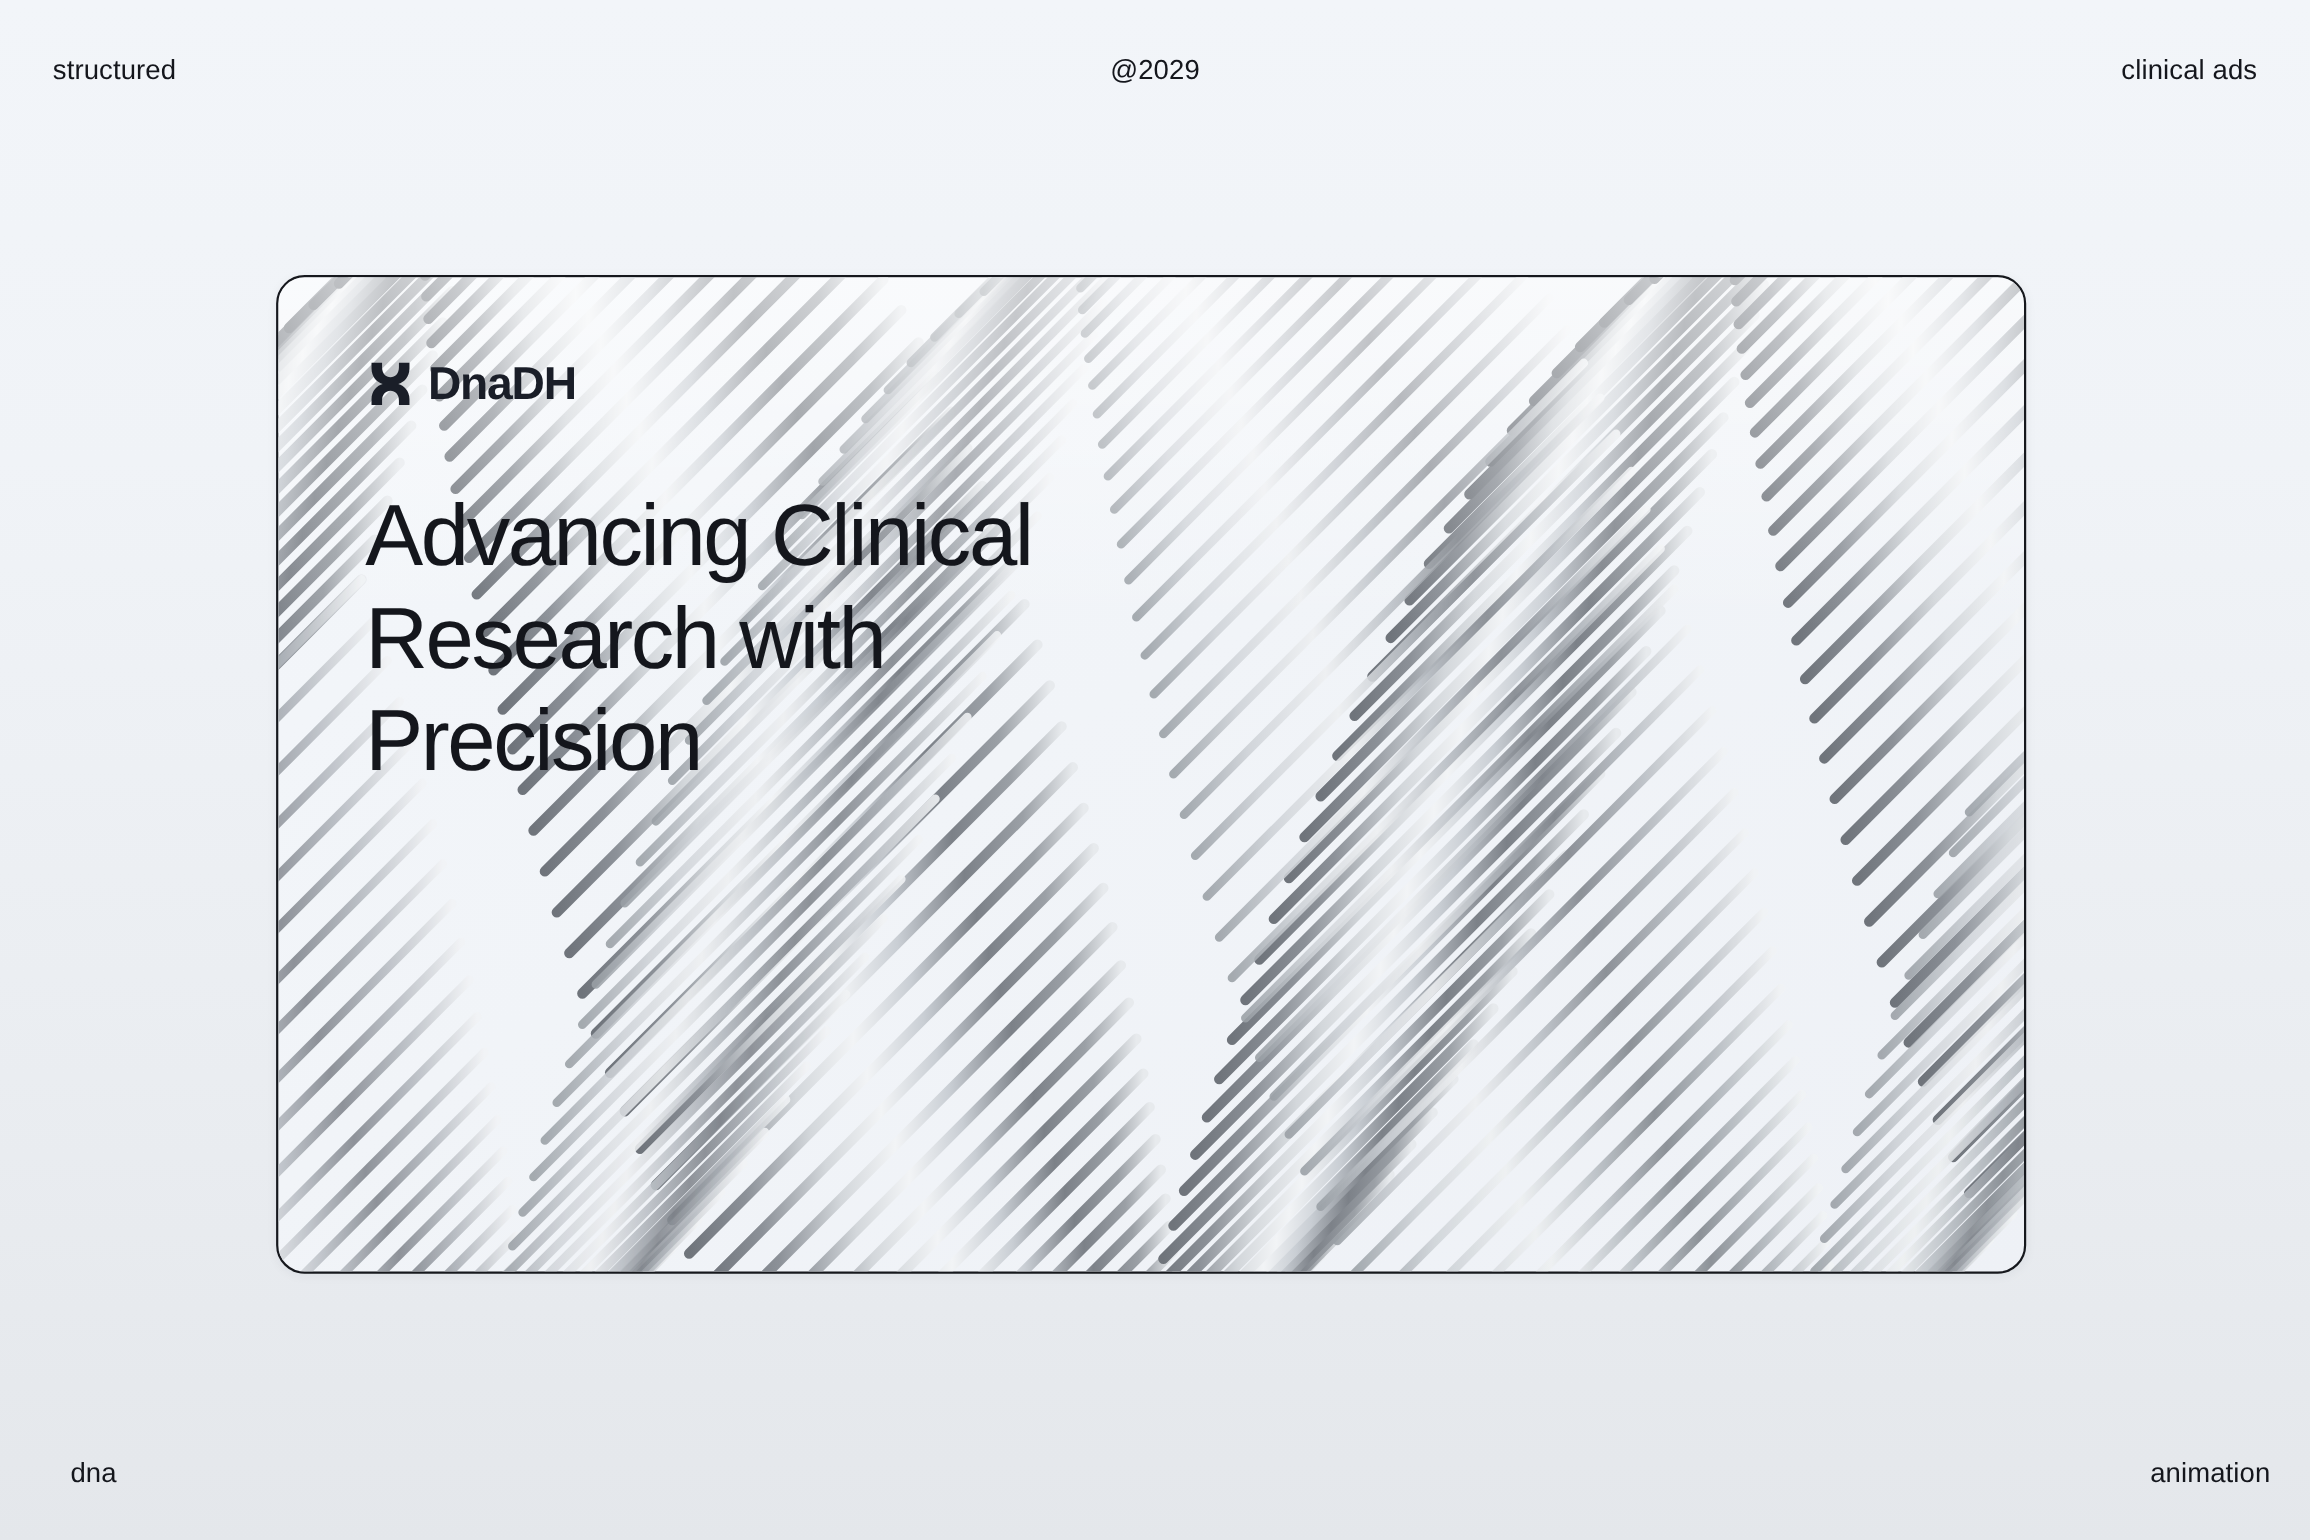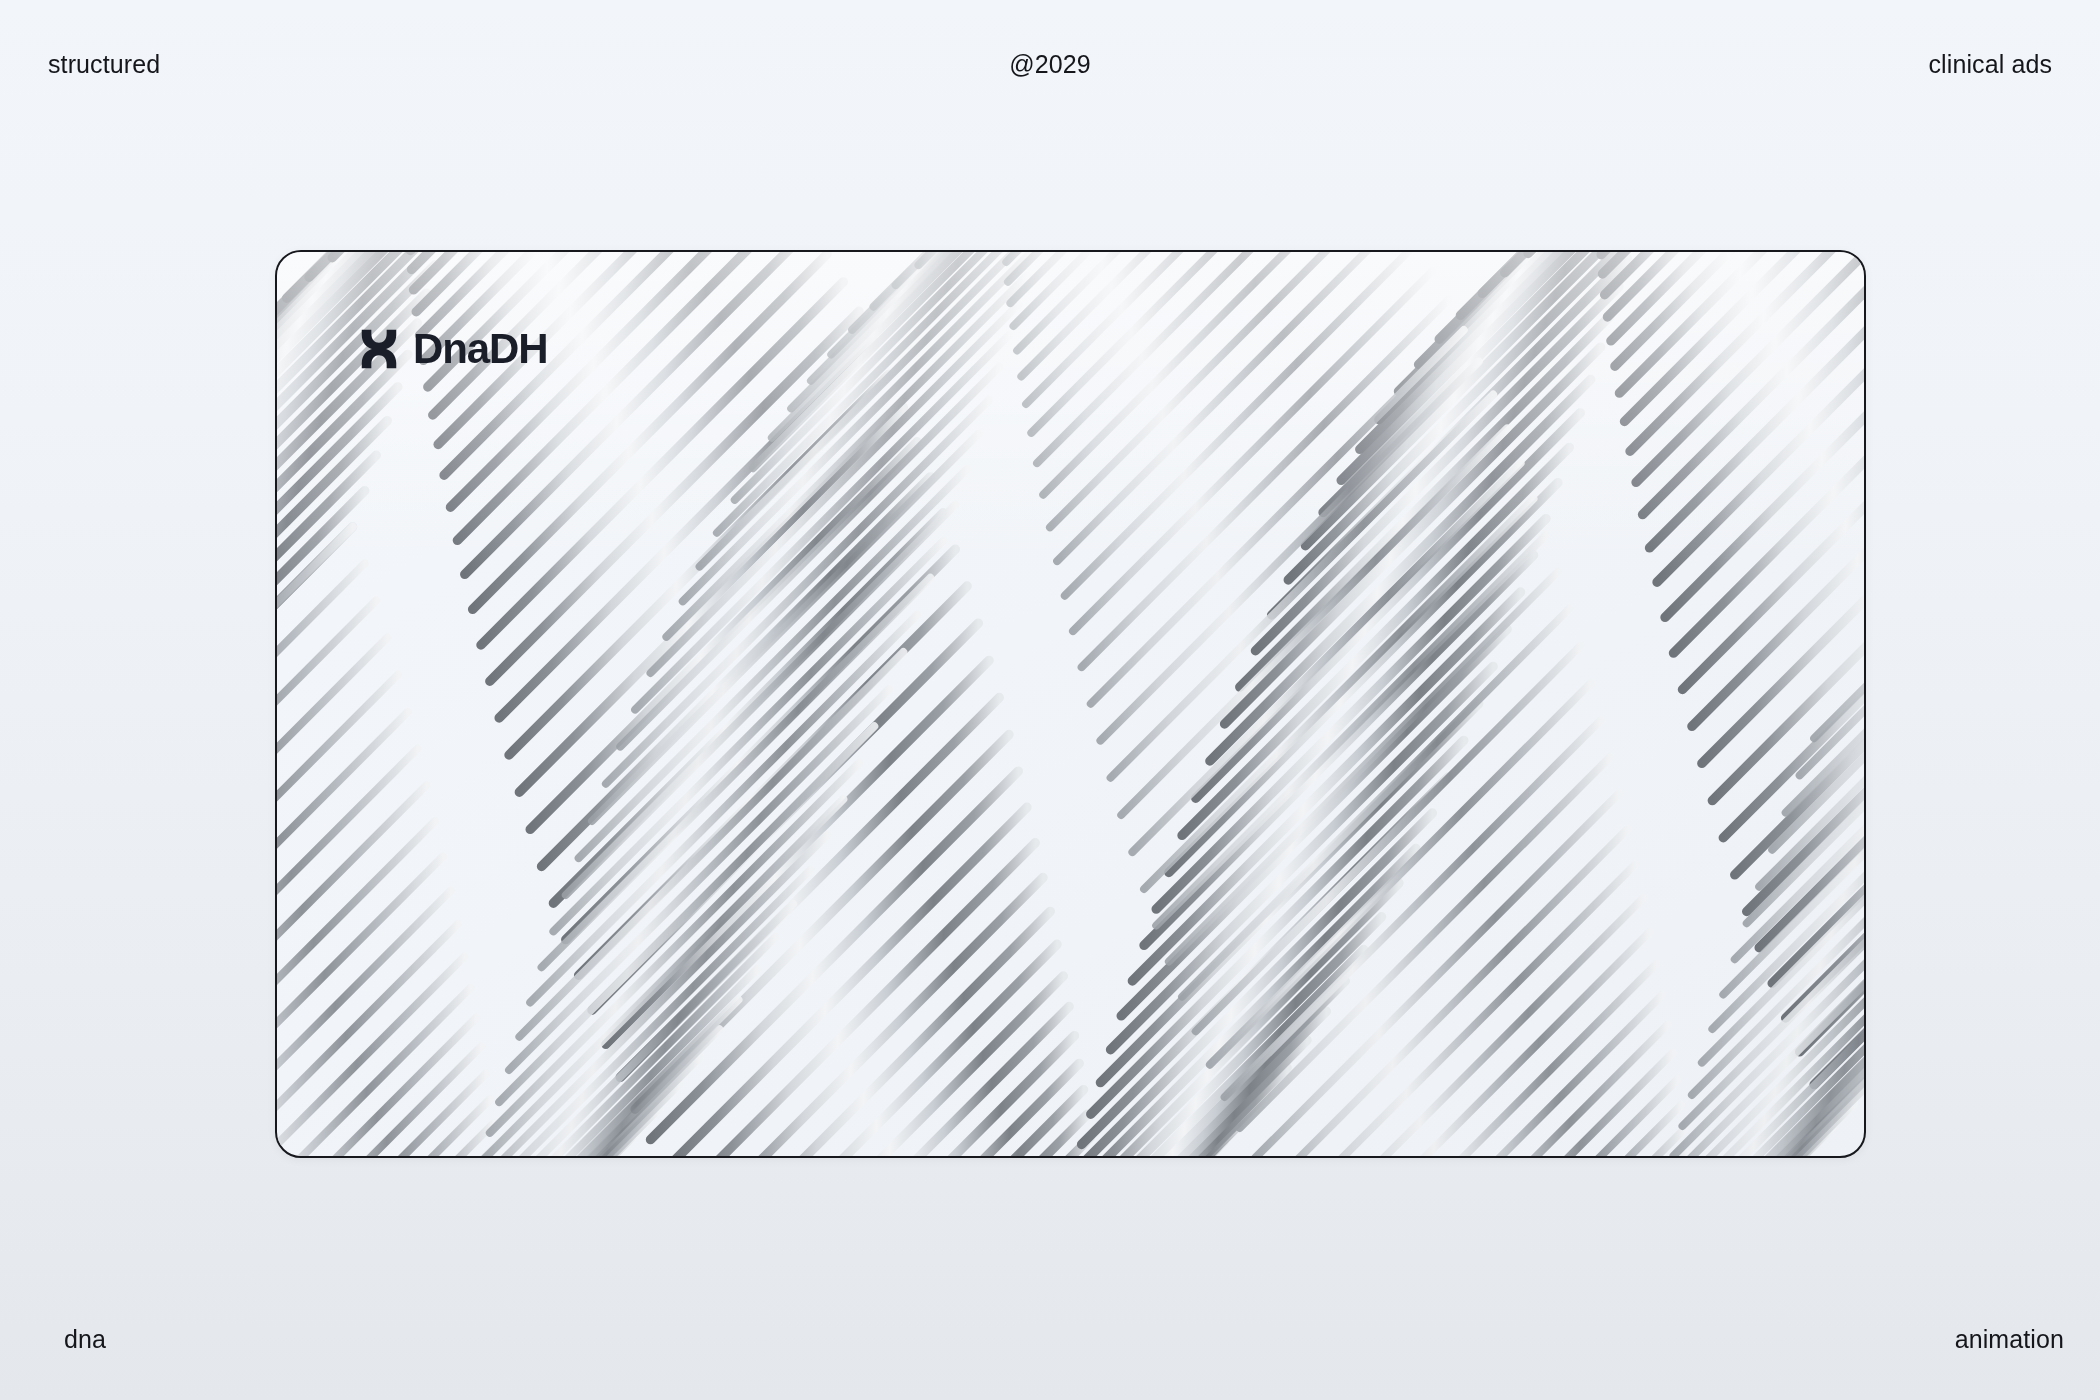--- a/index.html
+++ b/index.html
@@ -34,21 +34,20 @@
   .meta-bl { left: 64px;  bottom: 48px; }
   .meta-br { right: 36px; bottom: 48px; }
 
   
   .card-wrap {
     position: absolute;
     left: 251px;
     top: 250px;
     width: 1591px;
     height: 908px;
-    margin-left: 24px;
   }
 
   .card {
     position: absolute;
     inset: 0;
     border: 2.5px solid #16181d;
     border-radius: 26px;
     background: linear-gradient(150deg, #f3f6fa 0%, #f1f4f8 45%, #eef1f6 100%);
     overflow: hidden;
     box-shadow: 0 2px 10px rgba(20,30,50,0.05);
@@ -469,17 +468,20 @@
       <div class="logo">
         <svg class="logo-mark" viewBox="0 0 48 48">
           <path d="M6 4 h10 v4.2 c0 6.2 3.6 9.4 8 9.4 s8 -3.2 8 -9.4 V4 h10 v5.4
                    c0 8.2 -5.4 13.2 -10.6 14.6 c5.2 1.4 10.6 6.4 10.6 14.6 V44 h-10 v-4.2
                    c0 -6.2 -3.6 -9.4 -8 -9.4 s-8 3.2 -8 9.4 V44 H6 v-5.4
                    c0 -8.2 5.4 -13.2 10.6 -14.6 C11.4 22.6 6 17.6 6 9.4 Z" fill="#1a1e28"></path>
         </svg>
         <span class="logo-text">DnaDH</span>
       </div>
 
+      <h1 class="headline">Advancing Clinical
+Research with
+Precision</h1>
 
 
     </div>
   </div>
 </div>
 
 </body></html>

